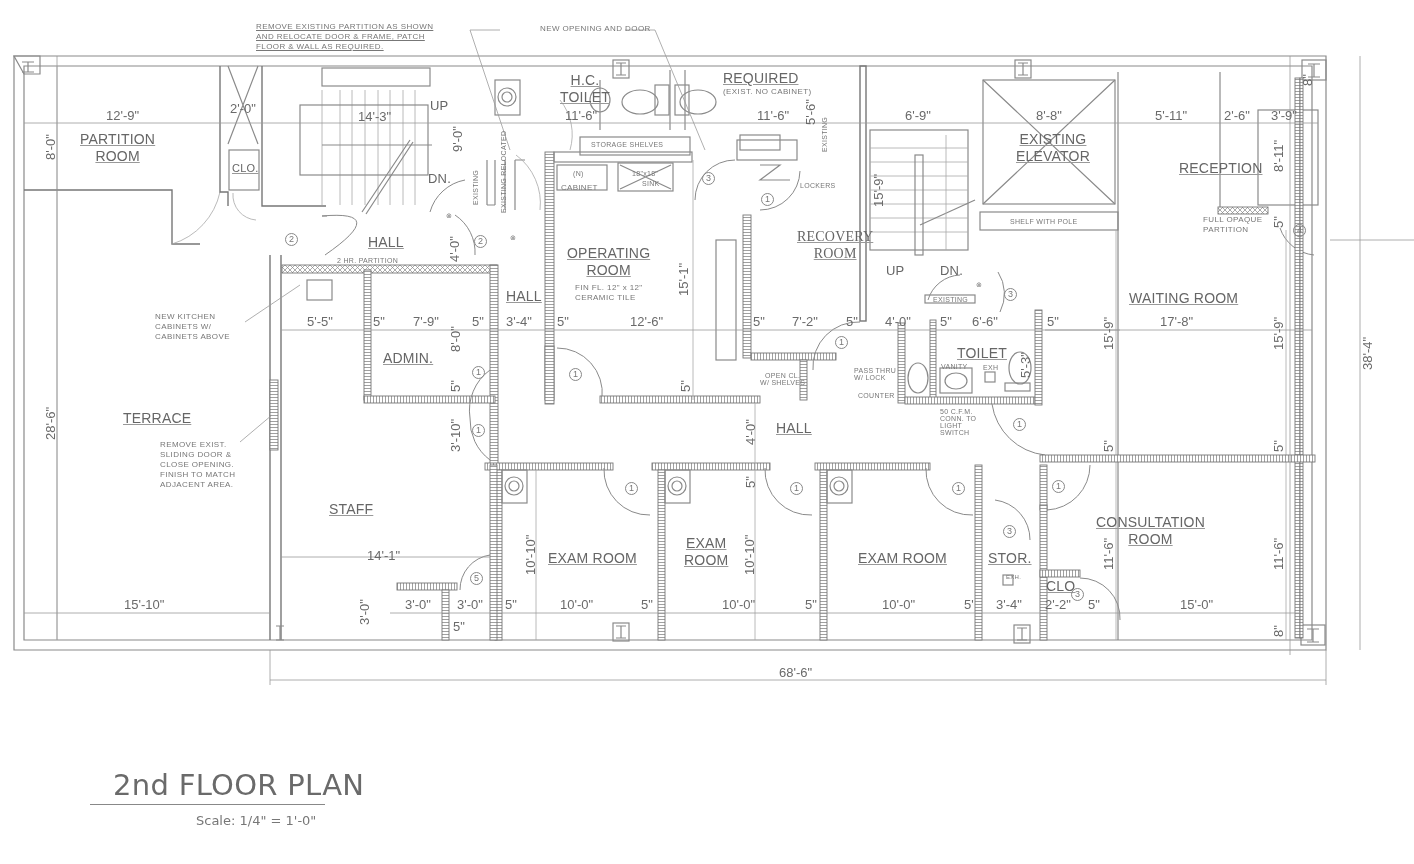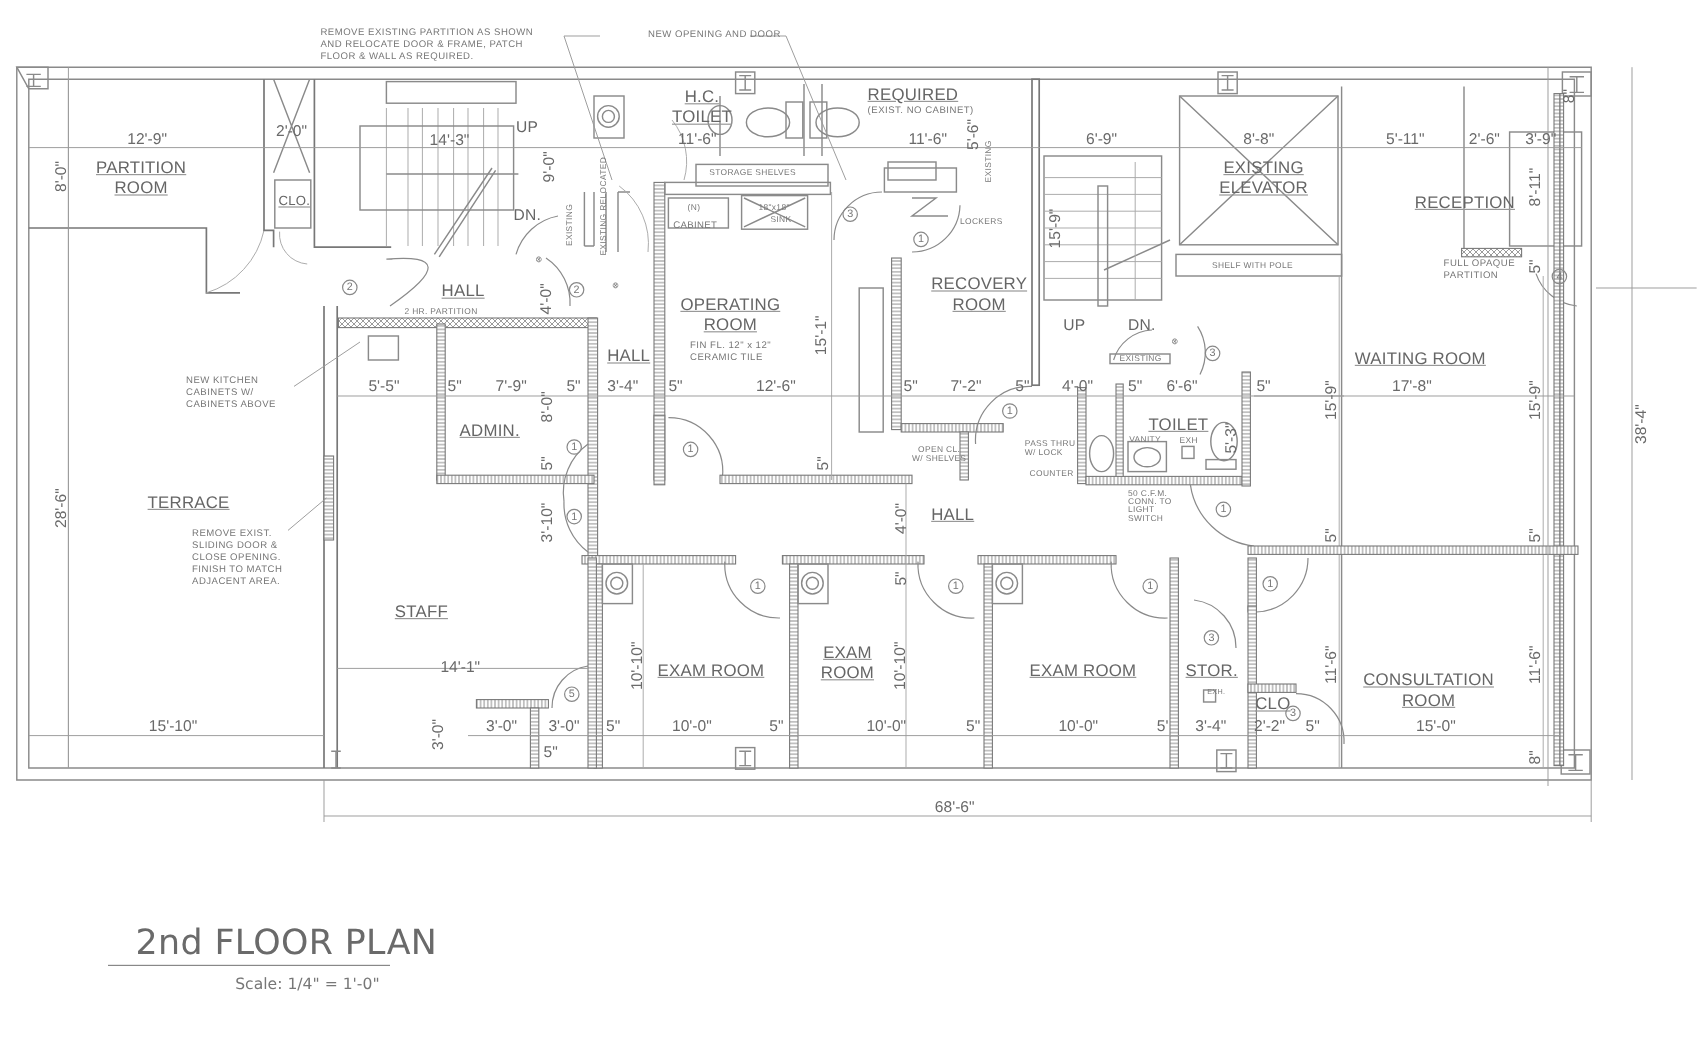--- a/index.html
+++ b/index.html
@@ -241,21 +241,21 @@
     <line class="dim" x1="500" y1="30" x2="470" y2="30"></line>
     <line class="dim" x1="470" y1="30" x2="510" y2="150"></line>
     <line class="dim" x1="625" y1="30" x2="655" y2="30"></line>
     <line class="dim" x1="655" y1="30" x2="705" y2="150"></line>
     <line class="dim" x1="245" y1="322" x2="300" y2="285"></line>
     <line class="dim" x1="240" y1="442" x2="272" y2="415"></line>
     <line class="dim" x1="1330" y1="240" x2="1414" y2="240"></line>
   </g>
 </svg>
 
-<div class="lbl note" style="left:267px;top:22px;">
+<div class="lbl note" style="left:256px;top:22px;text-decoration:underline;">
   <div>REMOVE EXISTING PARTITION AS SHOWN</div>
   <div>AND RELOCATE DOOR &amp; FRAME, PATCH</div>
   <div>FLOOR &amp; WALL AS REQUIRED.</div>
 </div>
 <div class="lbl note" style="left:540px;top:24px;">NEW OPENING AND DOOR</div>
 
 <div class="lbl room" style="left:80px;top:131px;">
   <div>PARTITION</div>
     <div>ROOM</div>
 </div>
@@ -272,41 +272,41 @@
 </div>
 <div class="lbl room" style="left:1179px;top:160px;">RECEPTION</div>
 <div class="lbl room" style="left:567px;top:245px;">
   <div>OPERATING</div>
     <div>ROOM</div>
 </div>
 <div class="lbl note" style="left:575px;top:283px;">
   <div>FIN FL. 12" x 12"</div>
     <div>CERAMIC TILE</div>
 </div>
-<div class="lbl room" style="left:776px;top:228px;">
+<div class="lbl room" style="left:797px;top:228px;font-family:Liberation Serif, serif;">
   <div>RECOVERY</div>
     <div>ROOM</div>
 </div>
 <div class="lbl room" style="left:368px;top:234px;">HALL</div>
 <div class="lbl room" style="left:506px;top:288px;">HALL</div>
 <div class="lbl room" style="left:776px;top:420px;">HALL</div>
 <div class="lbl room" style="left:383px;top:350px;">ADMIN.</div>
 <div class="lbl room" style="left:1129px;top:290px;">WAITING ROOM</div>
 <div class="lbl room" style="left:957px;top:345px;">TOILET</div>
 <div class="lbl room" style="left:123px;top:410px;">TERRACE</div>
 <div class="lbl room" style="left:329px;top:501px;">STAFF</div>
 <div class="lbl room" style="left:548px;top:550px;">EXAM ROOM</div>
 <div class="lbl room" style="left:684px;top:535px;">
   <div>EXAM</div>
     <div>ROOM</div>
 </div>
 <div class="lbl room" style="left:858px;top:550px;">EXAM ROOM</div>
 <div class="lbl room" style="left:988px;top:550px;">STOR.</div>
 <div class="lbl room" style="left:1046px;top:578px;">CLO</div>
-<div class="lbl room" style="left:1136px;top:514px;margin-top:44px;">
+<div class="lbl room" style="left:1096px;top:514px;">
   <div>CONSULTATION</div>
     <div>ROOM</div>
 </div>
 
 <div class="lbl tiny" style="left:591px;top:141px;">STORAGE SHELVES</div>
 <div class="lbl tiny" style="left:573px;top:170px;">(N)</div>
 <div class="lbl tiny" style="left:561px;top:183px;font-size:8px;">CABINET</div>
 <div class="lbl tiny" style="left:632px;top:170px;">18"x18"</div>
 <div class="lbl tiny" style="left:642px;top:180px;">SINK</div>
 <div class="lbl tiny" style="left:800px;top:182px;">LOCKERS</div>

